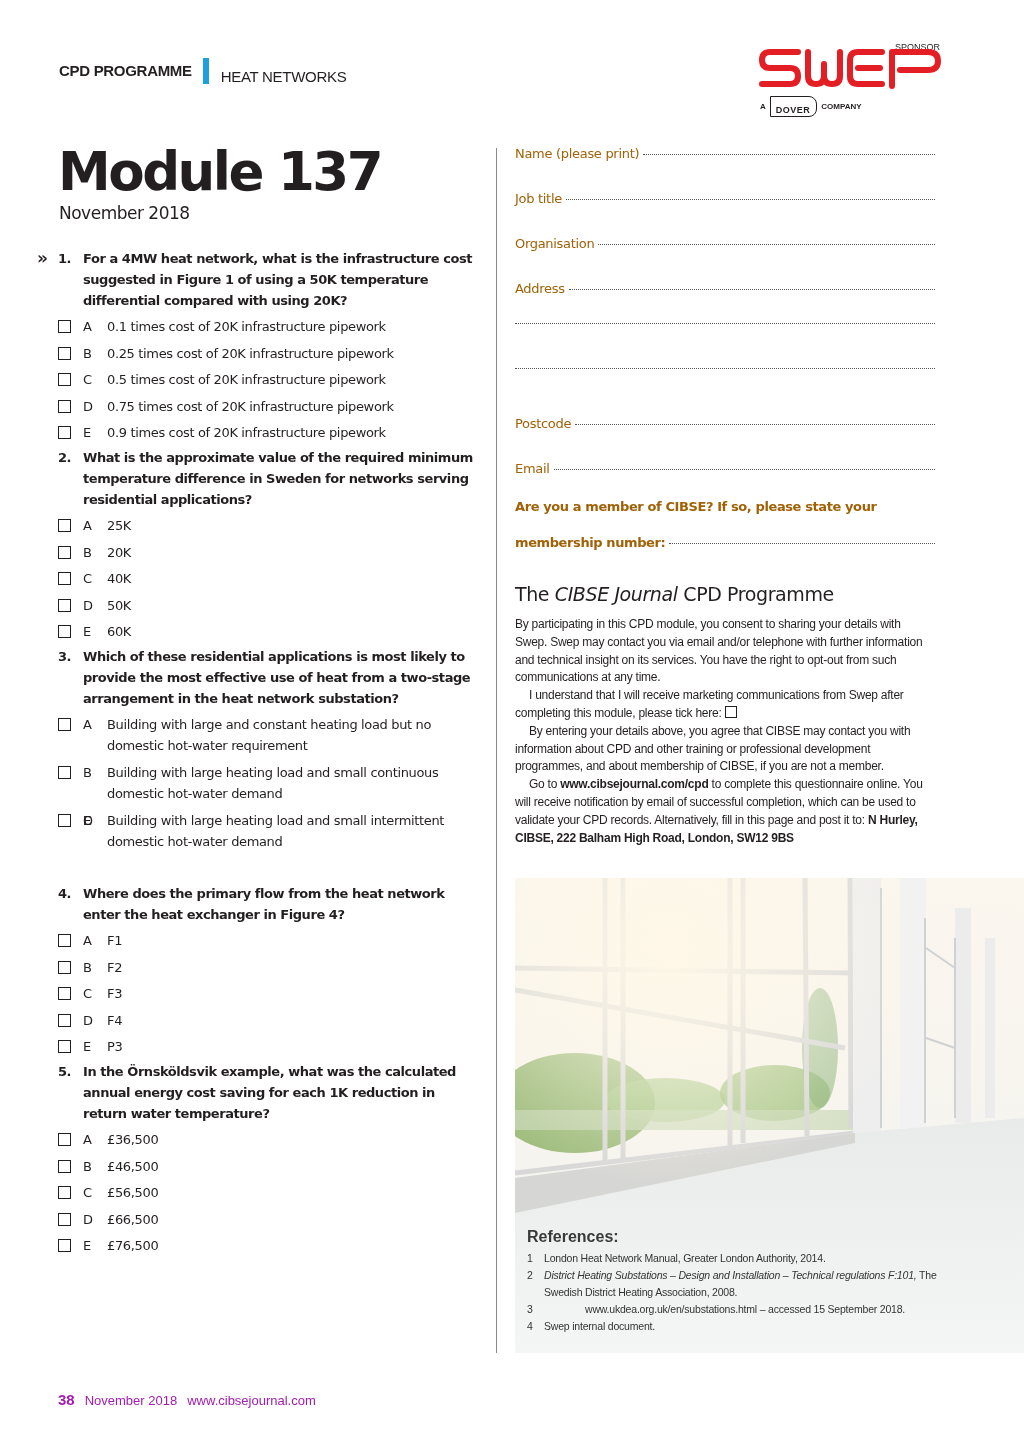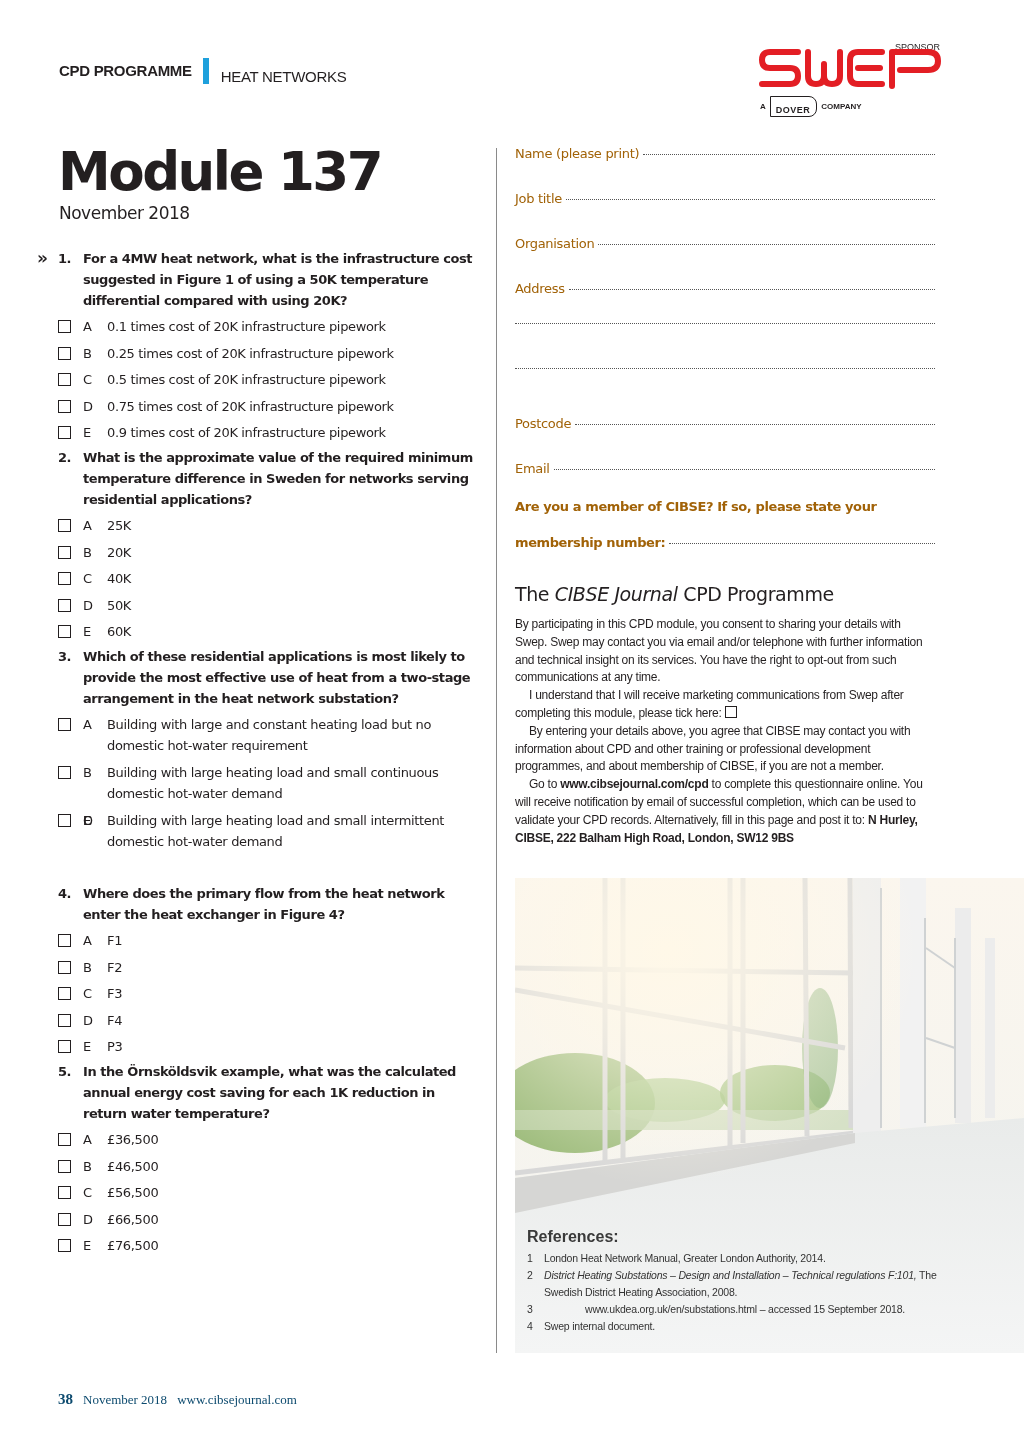--- a/index.html
+++ b/index.html
@@ -44,21 +44,21 @@
   .tick-box { display: inline-block; width: 12px; height: 12px; border: 1.2px solid #231f20; vertical-align: -1px; margin-left: 3px; }
 
   .photo { position: absolute; left: 515px; top: 878px; width: 509px; height: 475px; overflow: hidden; background: #f4f4f2; }
   .refs { position: absolute; left: 527px; top: 1228px; width: 420px; color: #231f20; }
   .refs-title { font-family: "Liberation Sans", sans-serif; font-weight: bold; font-size: 16px; color: #3a3a3a; margin-bottom: 4px; }
   .ref { position: relative; padding-left: 17px; font-family: "Liberation Sans", sans-serif; font-size: 10.5px; line-height: 17px; letter-spacing: -0.2px; color: #333; }
   .ref .rn { position: absolute; left: 0; top: 0; }
   .ref i { font-style: italic; }
   .ref b { font-weight: normal; margin-left: 41px; }
 
-  .footer { position: absolute; left: 58px; top: 1391px; display: flex; align-items: baseline; font-family: Liberation Serif, serif; color: #0c4a6e; }
+  .footer { position: absolute; left: 58px; top: 1391px; display: flex; align-items: baseline; font-family: Liberation Sans, sans-serif; color: #a21caf; }
   .footer .pg { font-weight: bold; font-size: 15px; margin-right: 10px; }
   .footer .fd { font-size: 13px; margin-right: 10px; }
   .footer .fu { font-size: 13px; }
 </style>
 </head>
 <body>
 
 <div class="header-left">
   <span class="hdr-prog">CPD PROGRAMME</span>
   <span class="hdr-bar"></span>

